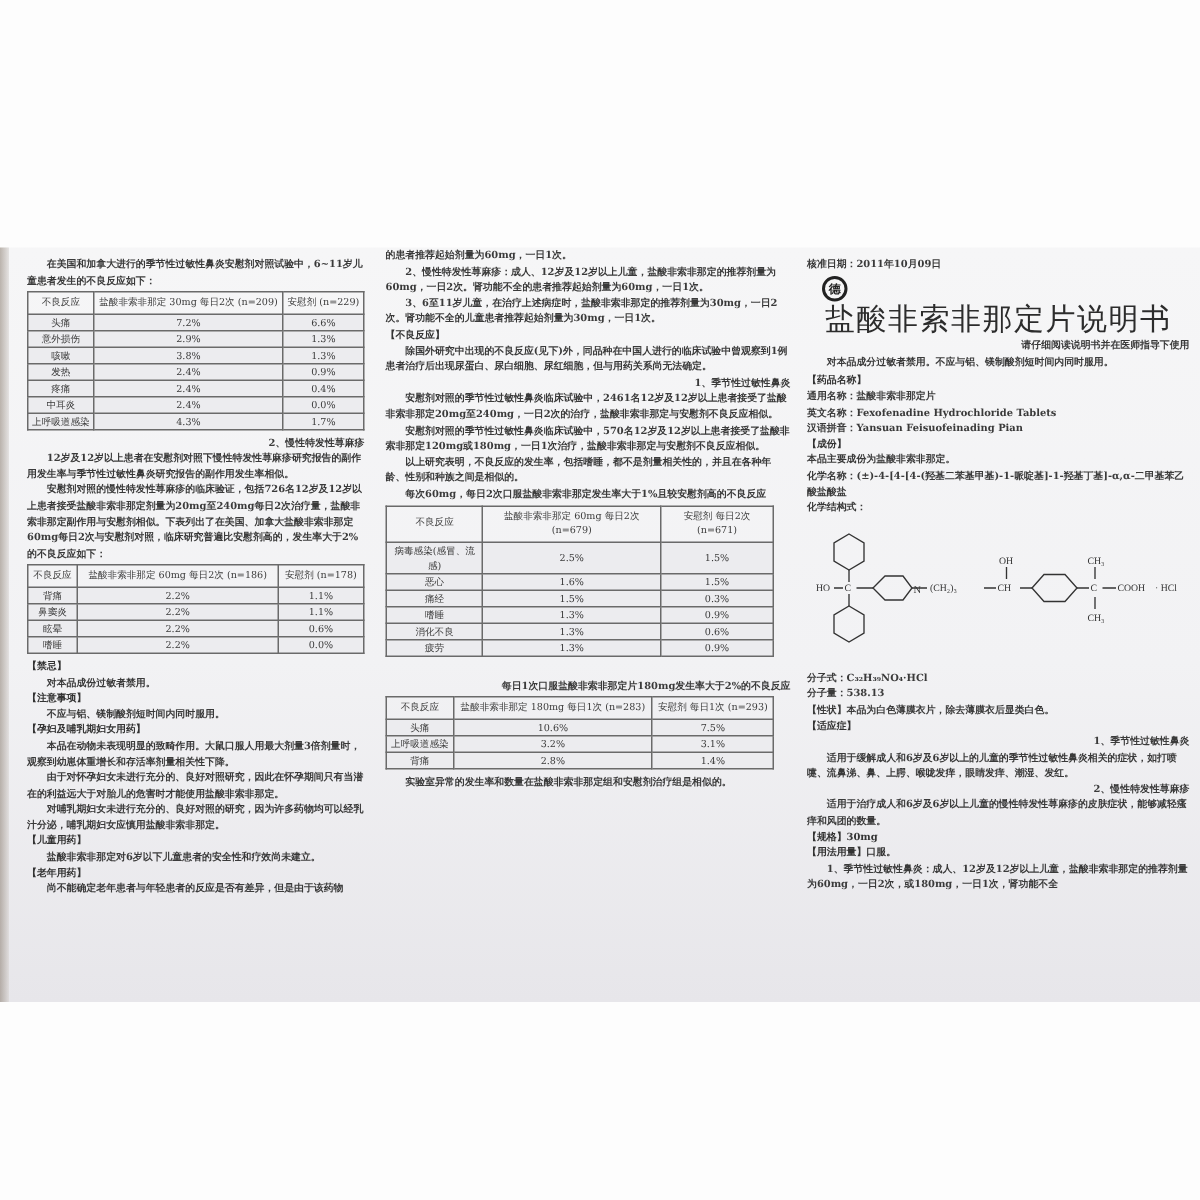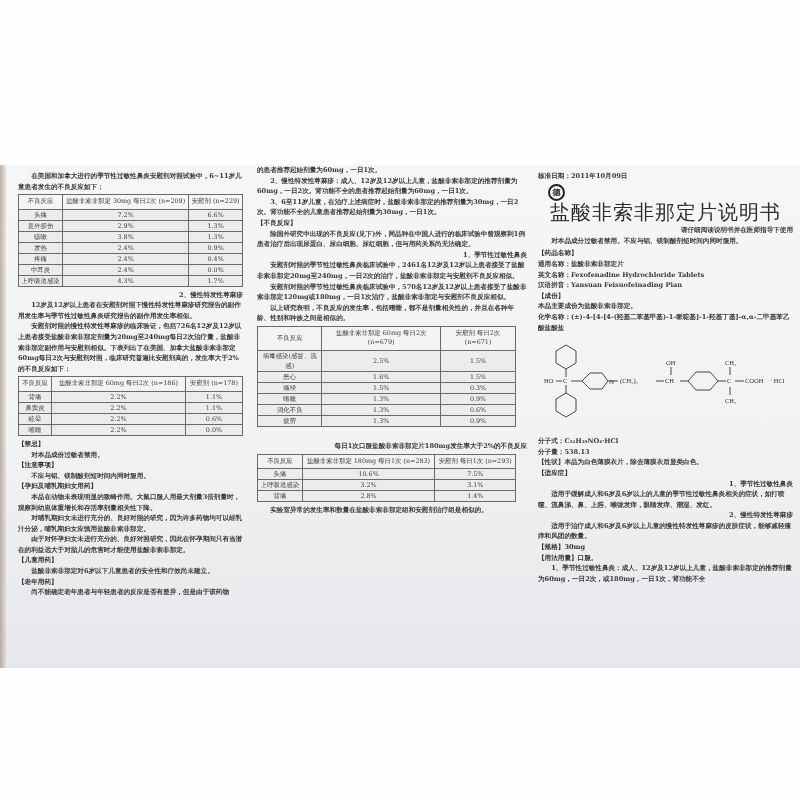--- a/index.html
+++ b/index.html
@@ -109,38 +109,39 @@
             <td>0.0%</td>
           </tr>
     </tbody>
       </table>
     <p class="h">【禁忌】</p>
     <p class="ind">对本品成份过敏者禁用。</p>
     <p class="h">【注意事项】</p>
     <p class="ind">不应与铝、镁制酸剂短时间内同时服用。</p>
     <p class="h">【孕妇及哺乳期妇女用药】</p>
     <p class="ind">本品在动物未表现明显的致畸作用。大鼠口服人用最大剂量3倍剂量时，观察到幼崽体重增长和存活率剂量相关性下降。</p>
+    <p class="ind">由于对怀孕妇女未进行充分的、良好对照研究，因此在怀孕期间只有当潜在的利益远大于对胎儿的危害时才能使用盐酸非索非那定。</p>
     <p class="ind">对哺乳期妇女未进行充分的、良好对照的研究，因为许多药物均可以经乳汁分泌，哺乳期妇女应慎用盐酸非索非那定。</p>
-    <p class="ind">由于对怀孕妇女未进行充分的、良好对照研究，因此在怀孕期间只有当潜在的利益远大于对胎儿的危害时才能使用盐酸非索非那定。</p>
     <p class="h">【儿童用药】</p>
     <p class="ind">盐酸非索非那定对6岁以下儿童患者的安全性和疗效尚未建立。</p>
     <p class="h">【老年用药】</p>
     <p class="ind">尚不能确定老年患者与年轻患者的反应是否有差异，但是由于该药物</p>
   </div>
 
   <div class="col c2">
     <p style="margin-top:0">的患者推荐起始剂量为60mg，一日1次。</p>
     <p class="ind">2、慢性特发性荨麻疹：成人、12岁及12岁以上儿童，盐酸非索非那定的推荐剂量为60mg，一日2次。肾功能不全的患者推荐起始剂量为60mg，一日1次。</p>
     <p class="ind">3、6至11岁儿童，在治疗上述病症时，盐酸非索非那定的推荐剂量为30mg，一日2次。肾功能不全的儿童患者推荐起始剂量为30mg，一日1次。</p>
     <p class="h">【不良反应】</p>
     <p class="ind">除国外研究中出现的不良反应(见下)外，同品种在中国人进行的临床试验中曾观察到1例患者治疗后出现尿蛋白、尿白细胞、尿红细胞，但与用药关系尚无法确定。</p>
     <p class="ind1">1、季节性过敏性鼻炎</p>
     <p class="ind">安慰剂对照的季节性过敏性鼻炎临床试验中，2461名12岁及12岁以上患者接受了盐酸非索非那定20mg至240mg，一日2次的治疗，盐酸非索非那定与安慰剂不良反应相似。</p>
     <p class="ind">安慰剂对照的季节性过敏性鼻炎临床试验中，570名12岁及12岁以上患者接受了盐酸非索非那定120mg或180mg，一日1次治疗，盐酸非索非那定与安慰剂不良反应相似。</p>
     <p class="ind">以上研究表明，不良反应的发生率，包括嗜睡，都不是剂量相关性的，并且在各种年龄、性别和种族之间是相似的。</p>
+    <p class="ind">每次60mg，每日2次口服盐酸非索非那定发生率大于1%且较安慰剂高的不良反应</p>
     <table style="width:96%">
       <tbody>
           <tr>
             <th>不良反应</th>
             <th>盐酸非索非那定 60mg 每日2次 (n=679)</th>
             <th>安慰剂 每日2次 (n=671)</th>
           </tr>
       <tr class="body-row">
             <td>病毒感染(感冒、流感)</td>
             <td>2.5%</td>
@@ -207,20 +208,21 @@
     <div class="title">盐酸非索非那定片说明书</div>
     <p class="center">请仔细阅读说明书并在医师指导下使用</p>
     <p class="ind">对本品成分过敏者禁用。不应与铝、镁制酸剂短时间内同时服用。</p>
     <p class="h" style="margin-top:2px">【药品名称】</p>
     <p>通用名称：盐酸非索非那定片</p>
     <p>英文名称：Fexofenadine Hydrochloride Tablets</p>
     <p>汉语拼音：Yansuan Feisuofeinading Pian</p>
     <p class="h">【成份】</p>
     <p>本品主要成份为盐酸非索非那定。</p>
     <p>化学名称：(±)-4-[4-[4-(羟基二苯基甲基)-1-哌啶基]-1-羟基丁基]-α,α-二甲基苯乙酸盐酸盐</p>
+    <p>化学结构式：</p>
 
     <div class="struct">
       <svg width="250" height="95" viewBox="0 0 250 95">
         <g stroke="#333" stroke-width="0.9" fill="none">
           <polygon points="28,8 38,14 38,26 28,32 18,26 18,14"></polygon>
           <line x1="28" y1="32" x2="28" y2="40"></line>
           <polygon points="28,56 38,62 38,74 28,80 18,74 18,62"></polygon>
           <line x1="28" y1="48" x2="28" y2="56"></line>
           <line x1="18" y1="44" x2="24" y2="44"></line>
           <line x1="33" y1="44" x2="44" y2="44"></line>

